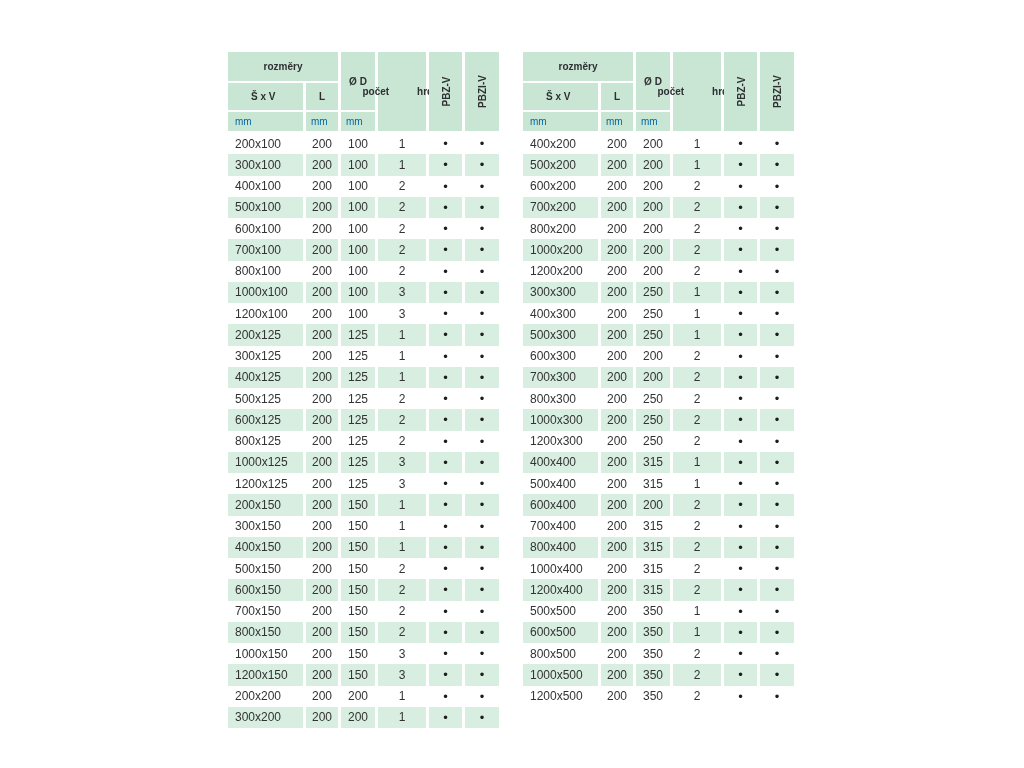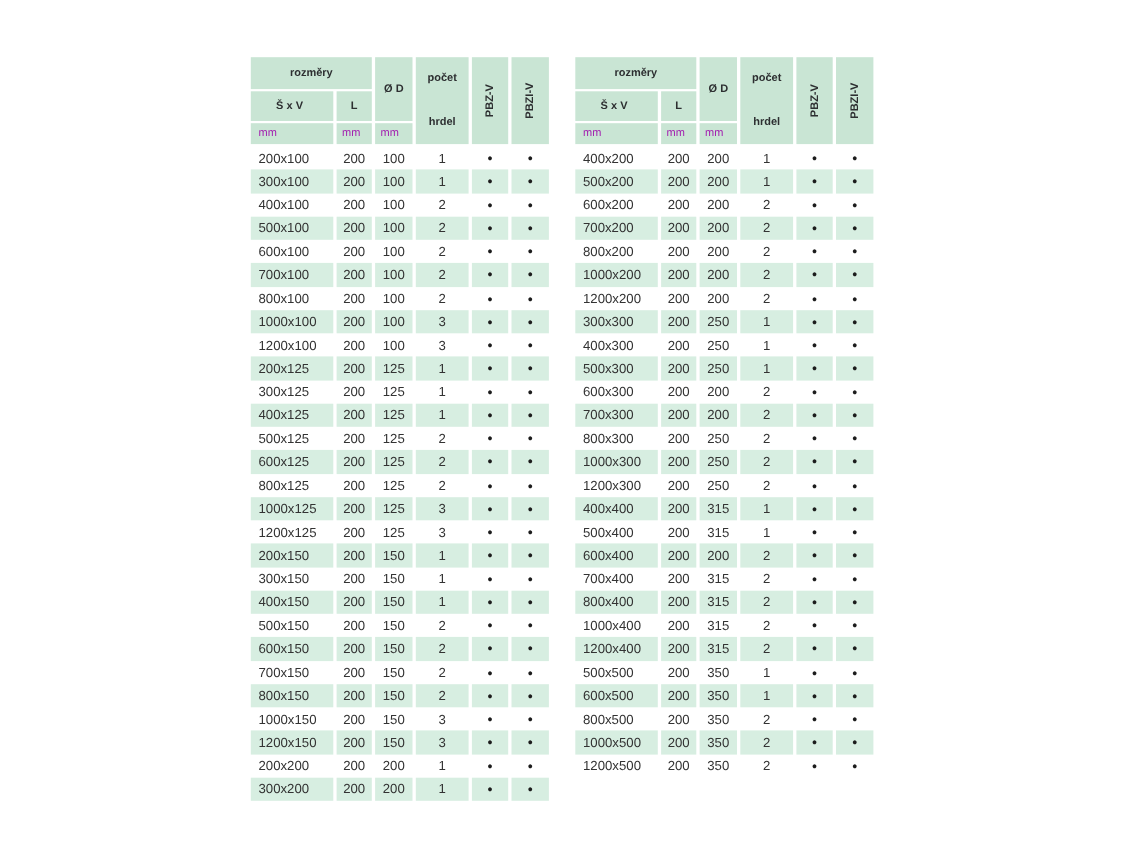--- a/index.html
+++ b/index.html
@@ -43,26 +43,26 @@
   }
   .hcell {
     background: var(--header-bg, #c9e5d4);
     display: flex;
     align-items: center;
     justify-content: center;
     font-size: 10px;
     font-weight: bold;
     color: #2d2f31;
   }
-  .hcell.unit { font-weight: normal; color: #a21caf; }
+  .hcell.unit { font-weight: normal; color: #0369a1; }
   .h-rozmery { grid-column: 1 / 3; grid-row: 1; }
   .h-sxv     { grid-column: 1; grid-row: 2; justify-content: flex-start; padding-left: 23px; }
   .h-l       { grid-column: 2; grid-row: 2; }
   .h-od      { grid-column: 3; grid-row: 1 / 3; }
-  .h-pocet   { grid-column: 4; grid-row: 1 / 4; flex-direction: column; line-height: 1.15; gap: 28px; }
+  .h-pocet   { grid-column: 4; grid-row: 1 / 4; flex-direction: row; line-height: 1.15; gap: 28px; }
   .h-pbzv    { grid-column: 5; grid-row: 1 / 4; }
   .h-pbziv   { grid-column: 6; grid-row: 1 / 4; }
   .h-mm1     { grid-column: 1; grid-row: 3; justify-content: flex-start; padding-left: 7px; }
   .h-mm2     { grid-column: 2; grid-row: 3; justify-content: flex-start; padding-left: 5px; }
   .h-mm3     { grid-column: 3; grid-row: 3; justify-content: flex-start; padding-left: 5px; }
   .vtext {
     transform: rotate(-90deg);
     white-space: nowrap;
   }
   .tbody { margin-top: 2px; }

